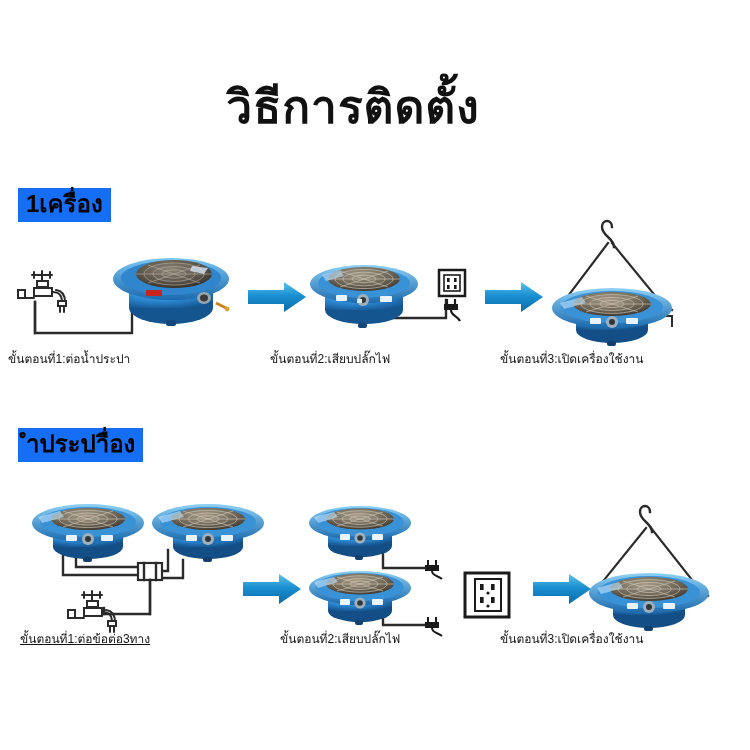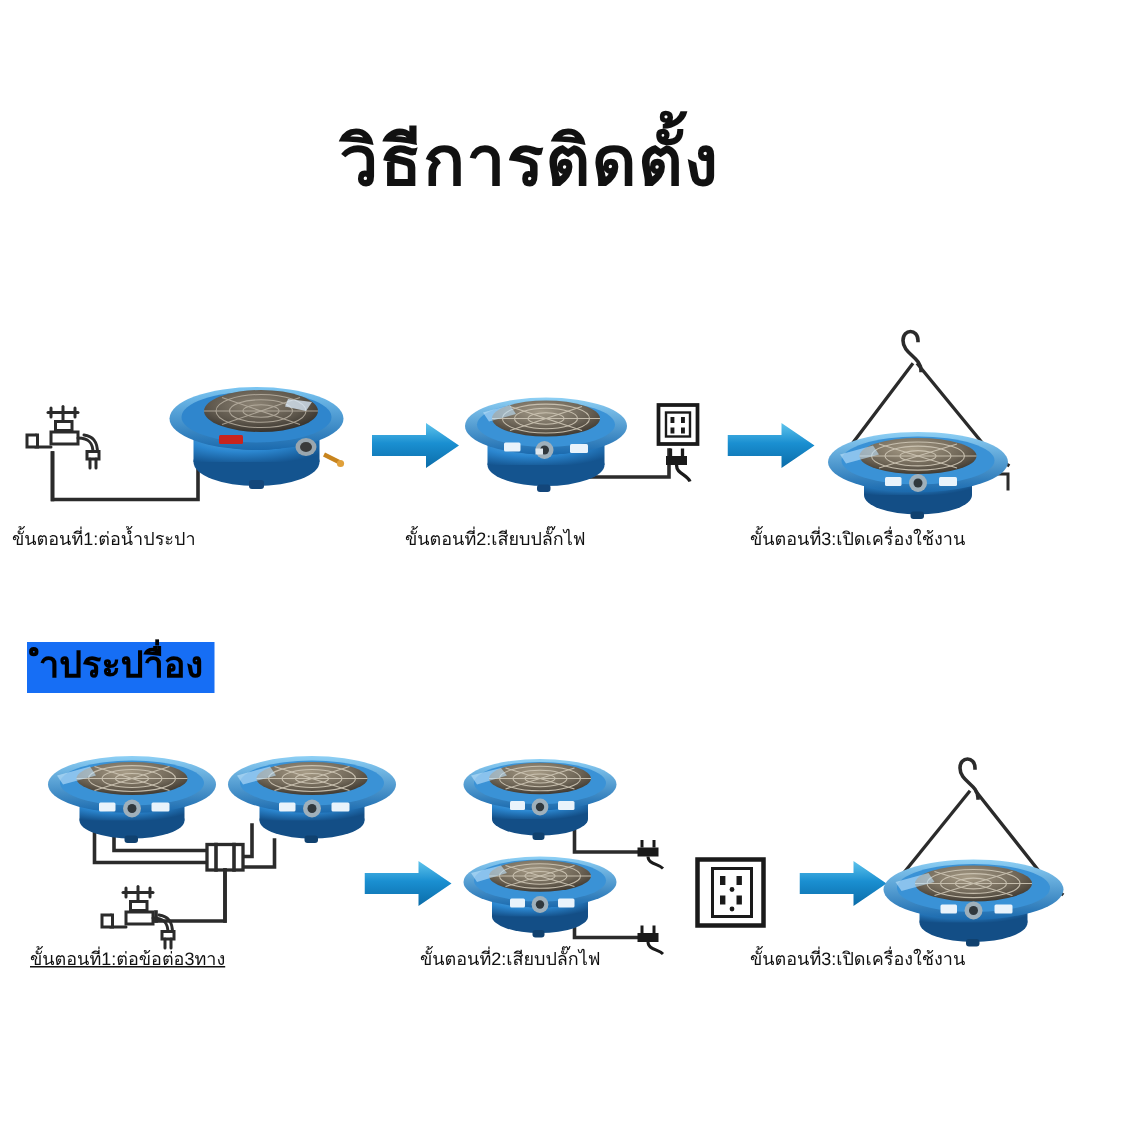--- a/index.html
+++ b/index.html
@@ -63,20 +63,21 @@
   .outlet{position:absolute;}
   .outlet svg{display:block;}
 </style>
 </head>
 <body>
 
 <div id="page">
 
   <div class="title">วิธีการติดตั้ง</div>
 
+  <div class="badge" id="badge-one">1เครื่อง</div>
 
   <div class="badge" id="badge-many">ำประปาื่อง</div>
 
   <div class="lineart">
     <svg width="750" height="750" viewBox="0 0 750 750" xmlns="http://www.w3.org/2000/svg">
       <g fill="none" stroke="#2b2b2b" stroke-width="2.4" stroke-linecap="square" stroke-linejoin="miter">
 
         <path d="M35 302 L35 333 L132 333 L132 300"></path>
         <path d="M35 302 L35 333"></path>
 

